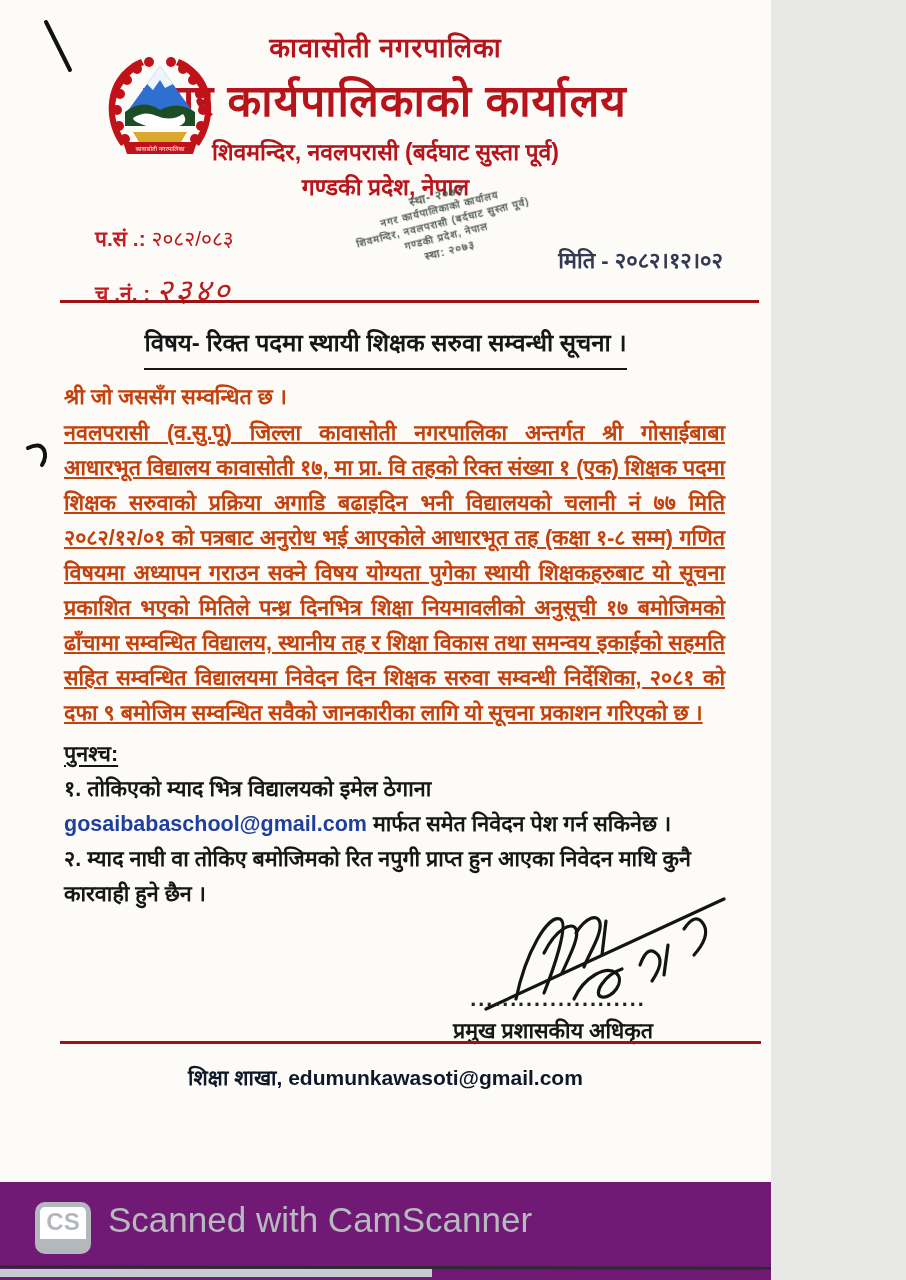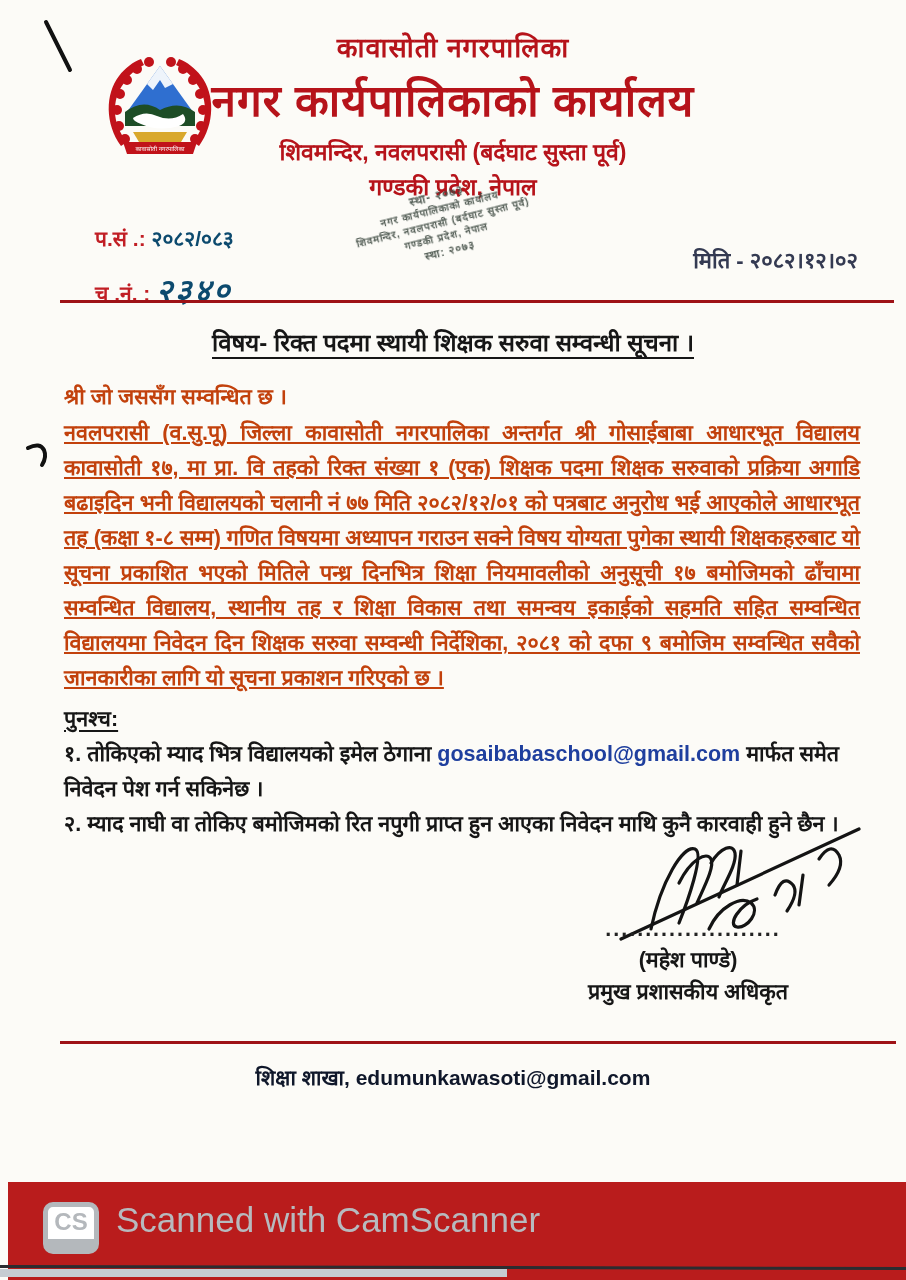--- a/index.html
+++ b/index.html
@@ -1,19 +1,19 @@
 <!DOCTYPE html>
 <html><head>
 <meta charset="utf-8">
 <style>
   * { margin:0; padding:0; box-sizing:border-box; }
   html,body { width:906px; }
   body { font-family:"Liberation Sans","DejaVu Sans",sans-serif; background:#e8e8e6; }
   .page {
-    position:relative; width:906px; height:1280px;
+    position:relative; width:771px; height:1280px;
     background:#fcfbf7; overflow:hidden; color:#161616;
   }
   
   .pen-mark { position:absolute; }
   
   .header { position:relative; padding-top:28px; text-align:center; }
   .hdr-muni { font-size:27px; font-weight:700; color:#b6131a; letter-spacing:1px; }
   .hdr-office { font-size:44px; font-weight:700; color:#b6131a; margin-top:4px; letter-spacing:1px; }
   .hdr-addr { font-size:23px; font-weight:700; color:#b6131a; margin-top:6px; }
   .hdr-prov { font-size:23px; font-weight:700; color:#b6131a; margin-top:3px; }
@@ -24,29 +24,29 @@
     transform:rotate(-14deg); text-align:center; color:#3e4a41; opacity:.88;
     display:flex; flex-direction:column; justify-content:center; gap:2px;
     filter:blur(.3px);
   }
   .stamp div { font-size:10px; font-weight:700; line-height:12px; letter-spacing:1px; white-space:nowrap; overflow:hidden; }
   .stamp div:nth-child(1){ font-size:12px; }
   .stamp div:nth-child(5){ font-size:11px; }
   
   .refs { position:relative; height:78px; margin-top:16px; }
   .ref-label { color:#c11e24; font-weight:700; font-size:21px; }
-  .ref-ink { color:#0c4a6e; font-weight:700; }
+  .ref-ink { color:#b91c1c; font-weight:400; }
   .patra { position:absolute; left:95px; top:6px; font-size:21px; }
   .chalani { position:absolute; left:95px; top:50px; font-size:21px; }
   .chalani .ref-ink { font-size:31px; font-style:italic; letter-spacing:3px; }
   .miti { position:absolute; right:48px; top:26px; font-size:22px; color:#343a52; font-weight:700; }
   .rule { position:relative; margin:4px 12px 0 60px; height:3px; background:#9e1216; }
   
   .subject { text-align:center; margin-top:22px; font-size:24px; font-weight:700; }
-  .subject span { border-bottom:2px solid #161616; padding-bottom:1px; }
+  .subject span { border-bottom:2px solid #161616; padding-bottom:12px; }
   
   .body-block { margin:22px 46px 0 64px; font-size:21.5px; line-height:35px; font-weight:600; color:#c2410c; }
   .salutation { margin-bottom:1px; }
   .paragraph { text-align:justify;text-decoration:underline; }
   
   .ps { margin:6px 46px 17px 64px; font-size:21.5px; line-height:35px; font-weight:600; }
   .ps-head { font-weight:700; text-decoration:underline; text-underline-offset:4px; }
   .email-blue { color:#1f3f9e; font-weight:600; }
   
   .sig-wrap { position:relative; height:150px; }
@@ -54,21 +54,21 @@
   .sig-block { position:absolute; right:88px; top:58px; width:260px; text-align:center; font-size:21.5px; font-weight:600; }
   .sig-dots { letter-spacing:2px; font-weight:700; color:#222; text-align:center; margin-left:10px; }
   .sig-name { margin-top:2px; }
   .sig-title { margin-top:3px; }
   
   .cc { margin:24px 46px 0 95px; font-size:21.5px; line-height:41px; font-weight:600; }
   
   .footer-rule { position:absolute; left:60px; right:10px; top:1041px; height:3px; background:#9e1216; }
   .footer-text { position:absolute; left:0; right:0; top:1063px; text-align:center; font-size:21px; font-weight:700; color:#0f172a; }
   
-  .scan-bar { position:absolute; left:8px; right:0; top:1182px; height:98px; background:#b91c1c; }
+  .scan-bar { position:absolute; left:0; right:0; top:1182px; height:98px; background:#701a75; }
   .cs-icon { position:absolute; left:35px; top:20px; width:56px; height:52px; }
   .cs-box { position:absolute; inset:0; border:5px solid #b4b8bc; border-radius:10px; background:#fff; }
   .cs-letters { position:absolute; left:0; right:0; top:6px; text-align:center; font-size:24px; font-weight:700; color:#b4b8bc; letter-spacing:0; }
   .cs-base { position:absolute; left:3px; right:3px; bottom:3px; height:12px; background:#b4b8bc; border-radius:0 0 6px 6px; }
   .scan-text { position:absolute; left:108px; top:18px; font-size:35px; color:#b7babe; font-weight:400; }
   .bottom-edge { position:absolute; left:-4px; right:-4px; top:1266px; height:3px; background:#2c2c30; transform:rotate(.12deg); }
   .bottom-shade { position:absolute; left:0; width:56%; top:1269px; height:8px; background:#c6ccd2; }
 </style>
 </head>
 <body>
@@ -167,21 +167,20 @@
         <path d="M150,40 l-4,34"></path>
         <path d="M30,128 L268,18"></path>
         <path d="M118,118 C128,96 150,84 160,92 C170,100 156,118 146,116 C136,114 148,94 166,88"></path>
         <path d="M184,84 q8,-22 18,-10 q6,8 -6,26"></path>
         <path d="M212,64 l-4,30"></path>
         <path d="M228,48 q12,-18 20,-4 q6,12 -10,30"></path>
       </g>
     </svg>
     <div class="sig-block">
       <div class="sig-dots">......................</div>
-      <div class="sig-name">(महेश पाण्डे)</div>
       <div class="sig-title">प्रमुख प्रशासकीय अधिकृत</div>
     </div>
   </div>
 
 
   <div class="footer-rule"></div>
   <div class="footer-text">शिक्षा शाखा, edumunkawasoti@gmail.com</div>
 
   <div class="scan-bar">
     <div class="cs-icon">

